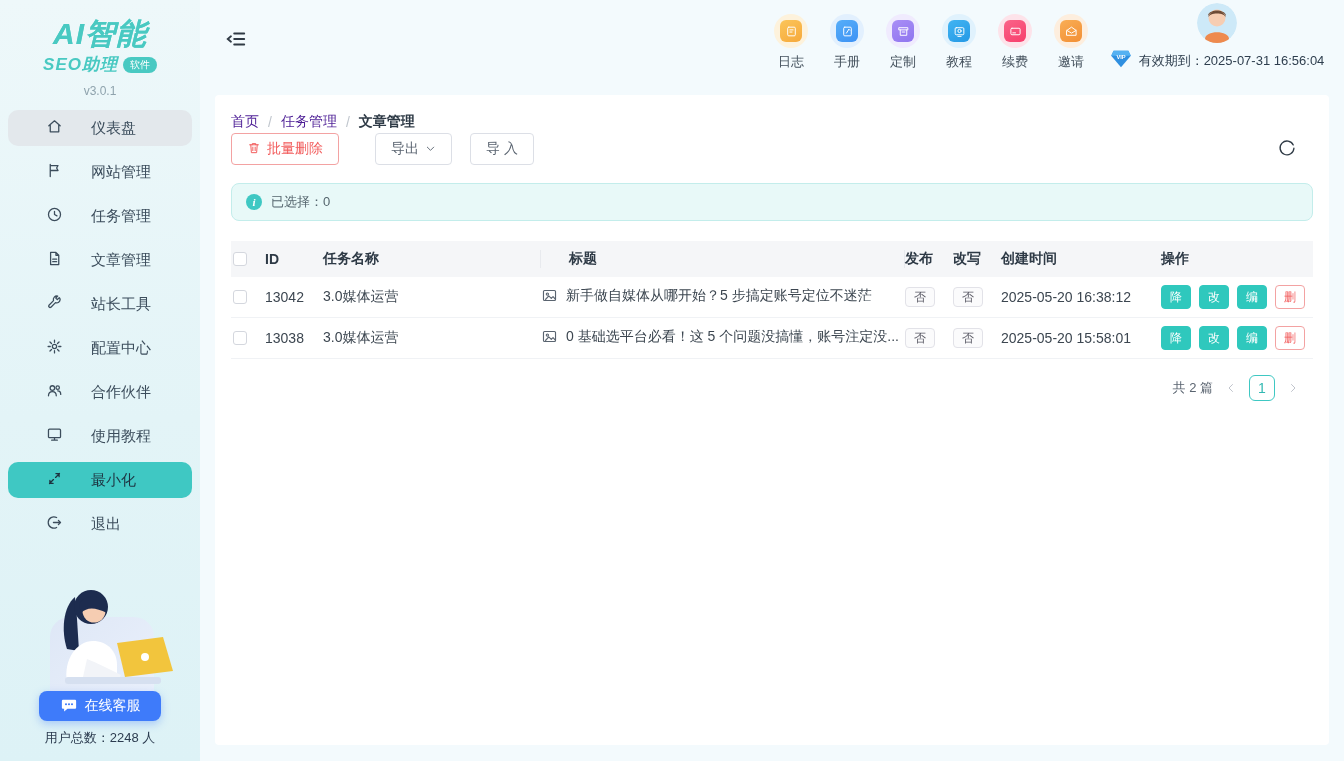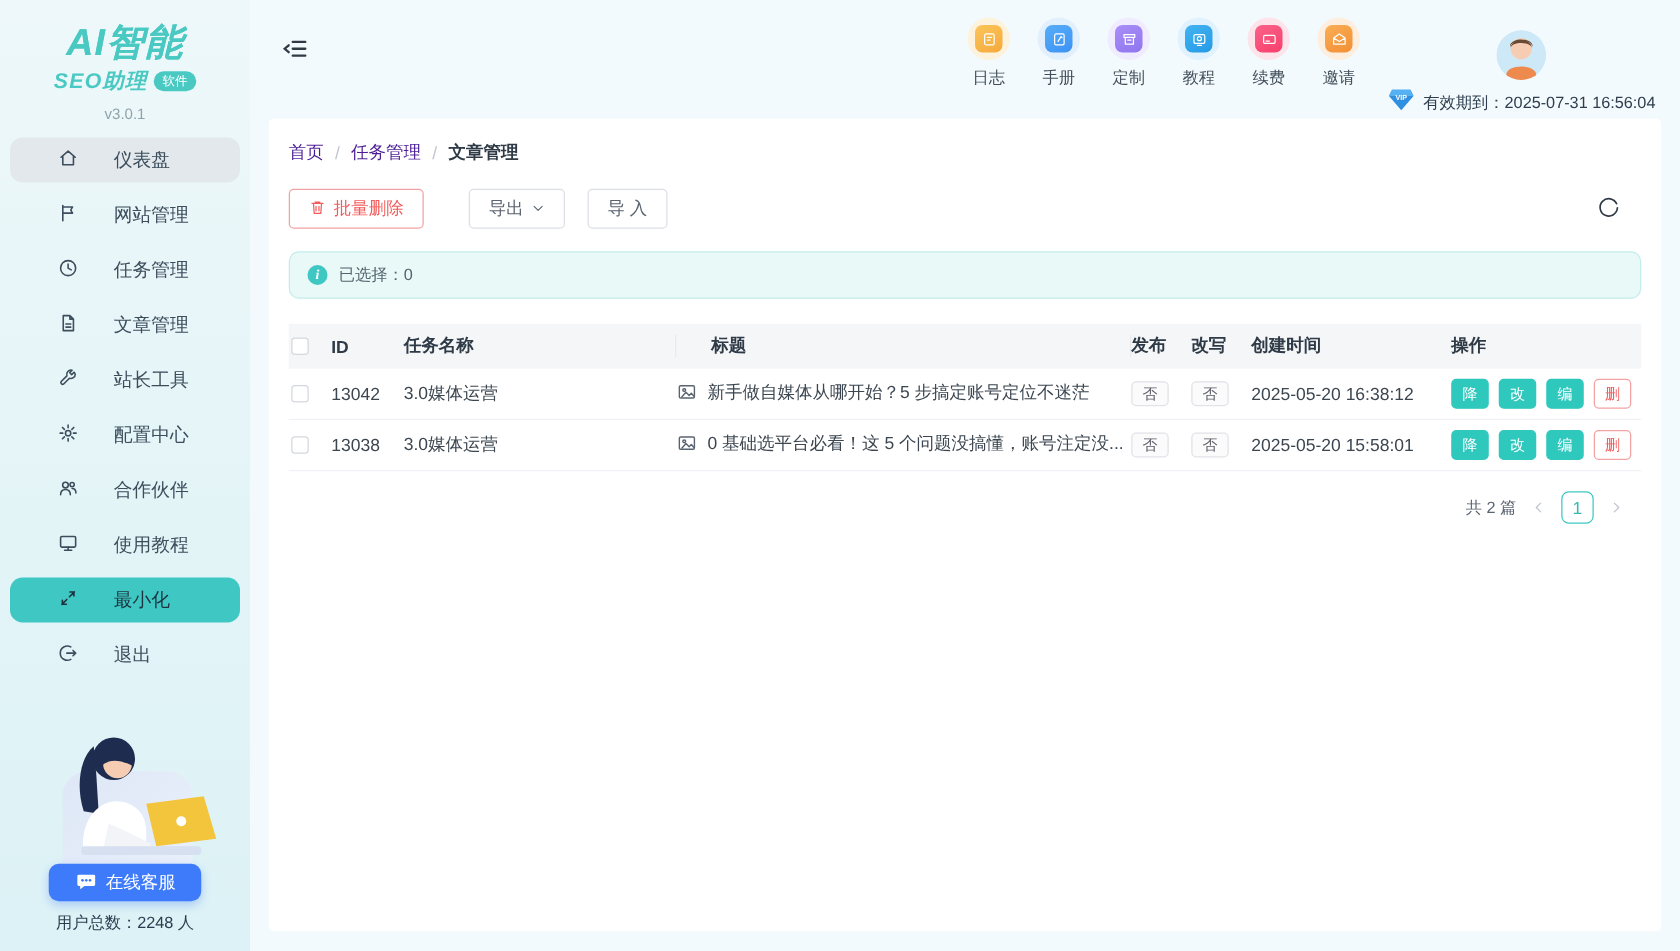--- a/index.html
+++ b/index.html
@@ -45,32 +45,32 @@
   .ql-tile { width:22px; height:22px; border-radius:6px; display:flex; align-items:center; justify-content:center; }
   .ql-tile svg { width:13px; height:13px; stroke:#fff; fill:none; stroke-width:1.8; stroke-linecap:round; stroke-linejoin:round;}
   .ql-label { margin-top:5px; font-size:13px; color:#43505c; }
   .ql-0 .ql-circle{background:#fdf2dc;} .ql-0 .ql-tile{background:linear-gradient(150deg,#fbc55a,#f6a93b);}
   .ql-1 .ql-circle{background:#e2f0fe;} .ql-1 .ql-tile{background:linear-gradient(150deg,#56aef9,#3d92f4);}
   .ql-2 .ql-circle{background:#f0ebfe;} .ql-2 .ql-tile{background:linear-gradient(150deg,#a98ff6,#8f74ef);}
   .ql-3 .ql-circle{background:#e0f2fd;} .ql-3 .ql-tile{background:linear-gradient(150deg,#42b4f2,#2599e5);}
   .ql-4 .ql-circle{background:#fde3ea;} .ql-4 .ql-tile{background:linear-gradient(150deg,#fa6489,#f73e6c);}
   .ql-5 .ql-circle{background:#fdeede;} .ql-5 .ql-tile{background:linear-gradient(150deg,#f9ae55,#f28f35);}
 
-  .user-block { position:absolute; right:14px; top:24px; width:226px; display:flex; flex-direction:column; align-items:center; }
+  .user-block { position:absolute; right:14px; top:3px; width:226px; display:flex; flex-direction:column; align-items:center; }
   .avatar { width:40px; height:40px; border-radius:50%; overflow:hidden; cursor:pointer; }
   .vip-row { margin-top:7px; display:flex; align-items:center; gap:7px; font-size:13px; color:#2e3e4e; white-space:nowrap; }
 
   
   .content-card { position:absolute; left:15px; right:15px; top:95px; bottom:16px; background:#fff; border-radius:4px; padding:0 16px; }
   .breadcrumb { display:flex; align-items:center; gap:9px; padding:18px 0 2px 0; font-size:14px; }
   .crumb { color:#4c1d95; cursor:pointer; }
   .crumb-sep { color:#c0c6cd; }
   .crumb.current { color:#2e3a46; font-weight:bold; cursor:default; }
 
-  .toolbar { display:flex; align-items:center; margin-top:18px; position:relative; }
+  .toolbar { display:flex; align-items:center; position:relative; }
   .btn { height:32px; display:inline-flex; align-items:center; gap:6px; padding:0 15px; border-radius:4px;
     background:#fff; border:1px solid #dcdfe6; color:#5a6470; font-size:14px; cursor:pointer; }
   .btn-danger { border-color:#f3a2a2; color:#f25c5c; margin-right:18px; }
   .btn-danger svg { width:14px; height:14px; stroke:#f25c5c; fill:none; stroke-width:1.7; stroke-linecap:round;}
   .btn + .btn { margin-left:18px; }
   .btn .chev svg { width:11px; height:11px; stroke:#5a6470; fill:none; stroke-width:2; stroke-linecap:round; stroke-linejoin:round;}
   .refresh-btn { position:absolute; right:14px; top:4px; width:22px; height:22px; cursor:pointer; }
   .refresh-btn svg { width:20px; height:20px; stroke:#2f3a45; fill:none; stroke-width:1.6; stroke-linecap:round; }
 
   .alert-banner { margin-top:18px; height:38px; background:#e8f9f8; border:1px solid #c3edeb; border-radius:8px;

